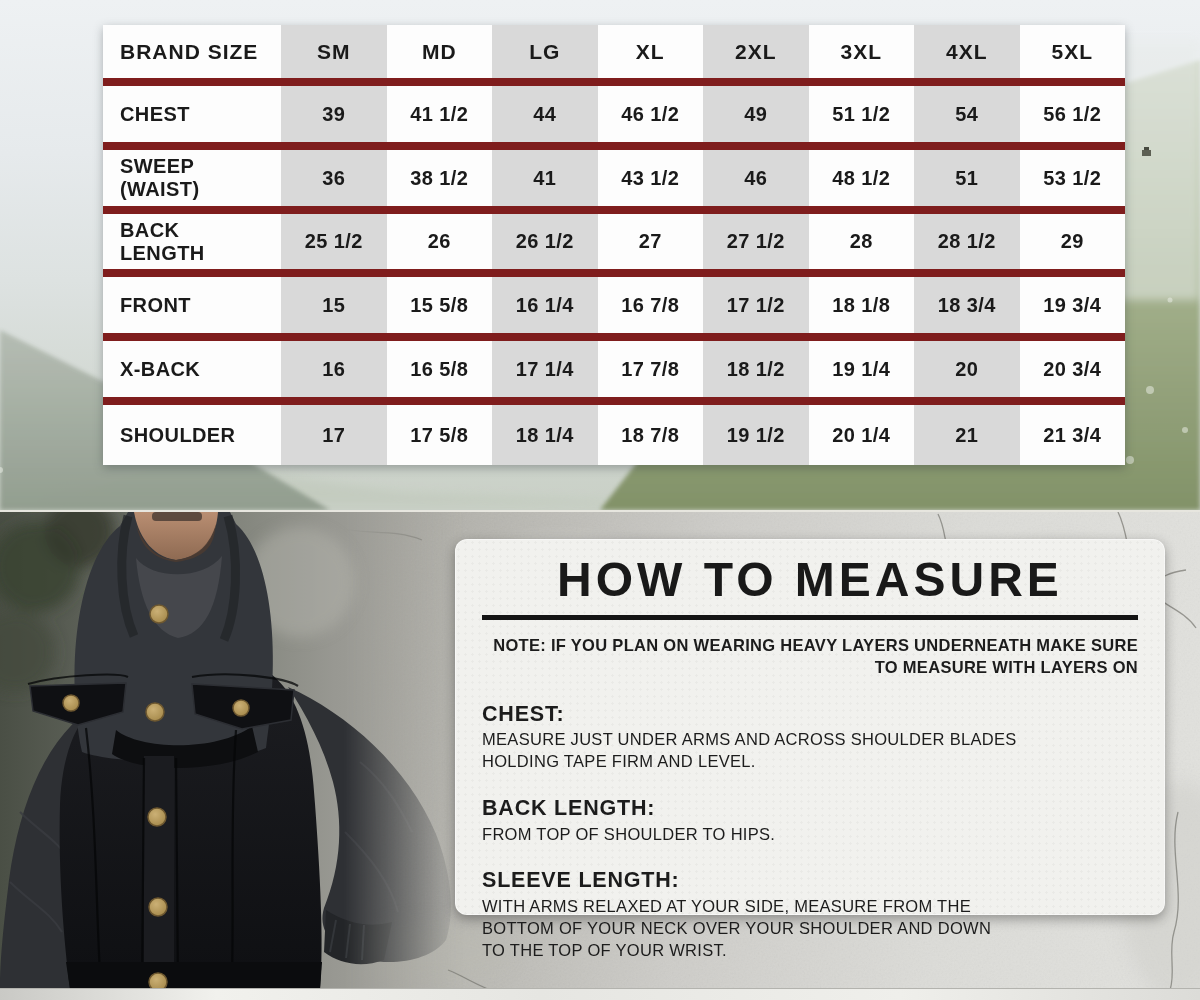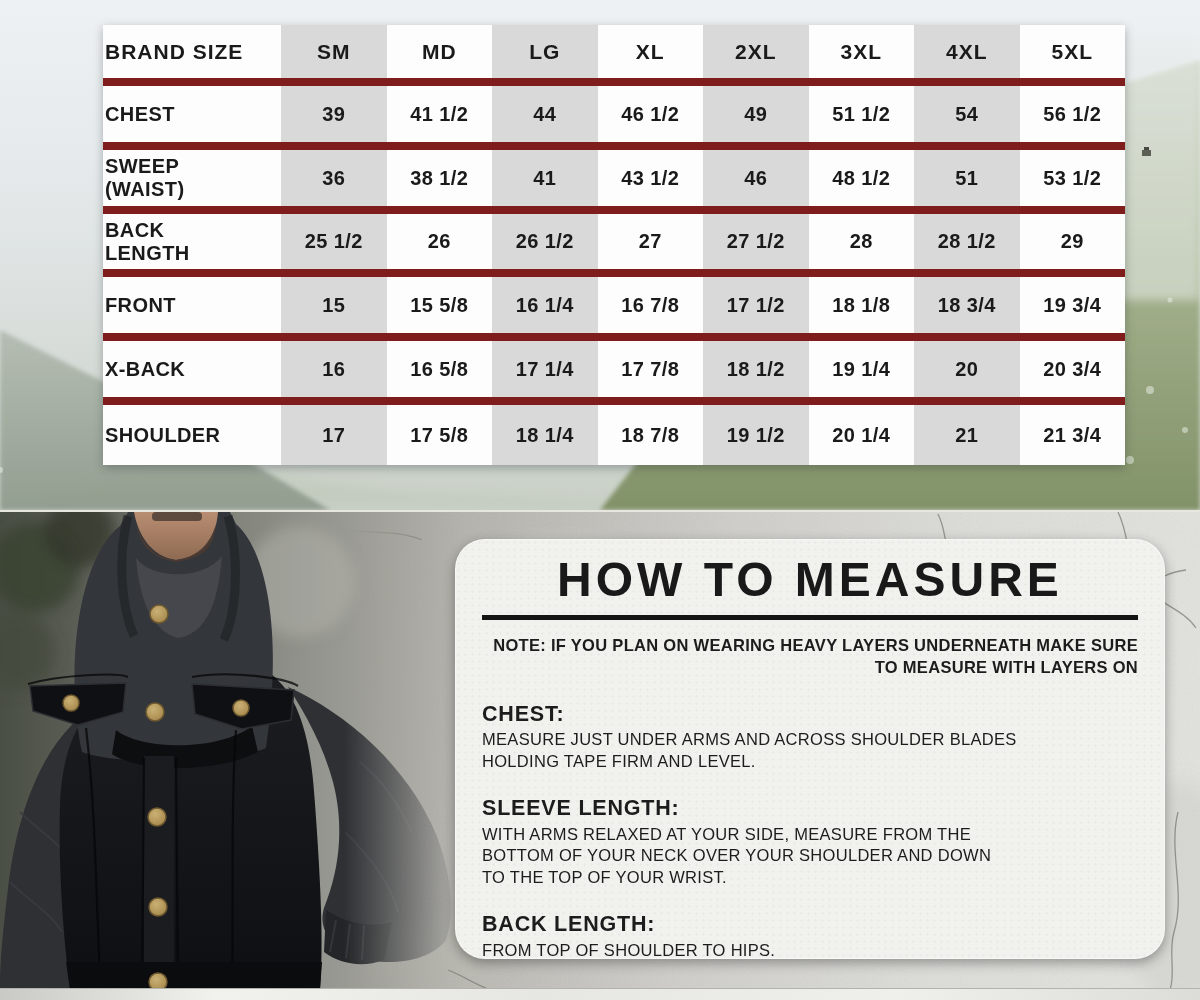--- a/index.html
+++ b/index.html
@@ -21,21 +21,21 @@
     box-shadow:0 3px 9px rgba(45,55,60,.35);
   }
   .size-table col.c-label{width:178px;}
   .size-table th,.size-table td{
     padding:0;font-weight:700;color:#1a1a1a;text-align:center;
     font-size:20px;letter-spacing:.4px;line-height:1.12;vertical-align:middle;
   }
   .size-table thead tr{height:57px;}
   .size-table tbody tr{height:60px;border-top:8px solid #7f1d1d;}
   .size-table th:first-child,.size-table td:first-child{
-    text-align:left;padding-left:2px;white-space:pre-line;
+    text-align:left;padding-left:17px;white-space:pre-line;
   }
   .size-table th{font-size:21px;letter-spacing:1px;}
   .size-table th:nth-child(even),.size-table td:nth-child(even){background:#d9d9d9;}
   
   .bottom{
     position:absolute;left:0;top:510px;width:1200px;height:490px;
     background:linear-gradient(97deg,#807f7b 0%,#98978f 18%,#b5b4ae 38%,#cecdc9 58%,#dcdcd8 78%,#e2e2de 100%);
     border-top:2px solid #e7e6df;
   }
   .concrete-overlay{position:absolute;left:0;top:0;}
@@ -43,25 +43,25 @@
     position:absolute;left:0;top:0;width:478px;height:477px;
     -webkit-mask-image:linear-gradient(90deg,#000 0%,#000 72%,transparent 97%);
     mask-image:linear-gradient(90deg,#000 0%,#000 72%,transparent 97%);
   }
   .bottom-strip{
     position:absolute;left:0;bottom:0;width:1200px;height:13px;
     background:linear-gradient(90deg,#c9c9c5 0%,#f1f1ed 18%,#e6e6e2 45%,#efefeb 75%,#dcdcd8 100%);
     border-top:1px solid #b3b3ae;
   }
   .card{
-    position:absolute;left:455px;top:27px;width:710px;height:420px;
+    position:absolute;left:455px;top:27px;width:710px;height:376px;
     background-color:#f1f1ee;
     background-image:radial-gradient(rgba(90,90,85,.05) 1px,transparent 1.4px);
     background-size:7px 7px;
-    border-radius:30px;
+    border-radius:12px;
     box-shadow:0 4px 12px rgba(25,25,25,.38), inset 0 0 0 1px rgba(255,255,255,.5);
     color:#1c1c1c;
   }
   .card-title{
     margin:17px 27px 0;text-align:center;
     font-size:48px;font-weight:800;letter-spacing:4px;line-height:1.0;
     color:#191919;
   }
   .title-rule{margin:11px 27px 0;height:5px;background:#141414;}
   .note{
@@ -347,26 +347,26 @@
       <div class="title-rule"></div>
       <p class="note">NOTE: IF YOU PLAN ON WEARING HEAVY LAYERS UNDERNEATH MAKE SURE
 TO MEASURE WITH LAYERS ON</p>
 
       <div class="measure-sec">
         <h2>CHEST:</h2>
         <p>MEASURE JUST UNDER ARMS AND ACROSS SHOULDER BLADES
 HOLDING TAPE FIRM AND LEVEL.</p>
       </div>
       <div class="measure-sec">
+        <h2>BACK LENGTH:</h2>
+        <p>FROM TOP OF SHOULDER TO HIPS.</p>
+      </div>
+      <div class="measure-sec">
         <h2>SLEEVE LENGTH:</h2>
         <p>WITH ARMS RELAXED AT YOUR SIDE, MEASURE FROM THE
 BOTTOM OF YOUR NECK OVER YOUR SHOULDER AND DOWN
 TO THE TOP OF YOUR WRIST.</p>
       </div>
-      <div class="measure-sec">
-        <h2>BACK LENGTH:</h2>
-        <p>FROM TOP OF SHOULDER TO HIPS.</p>
-      </div>
     </div>
 
     <div class="bottom-strip"></div>
   </section>
 </div>
 
 </body></html>

